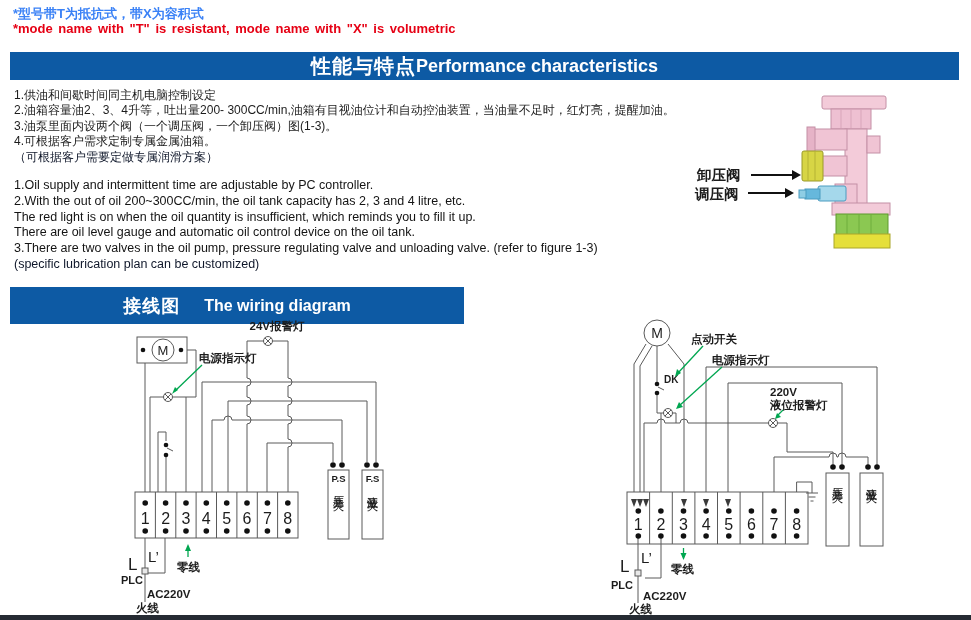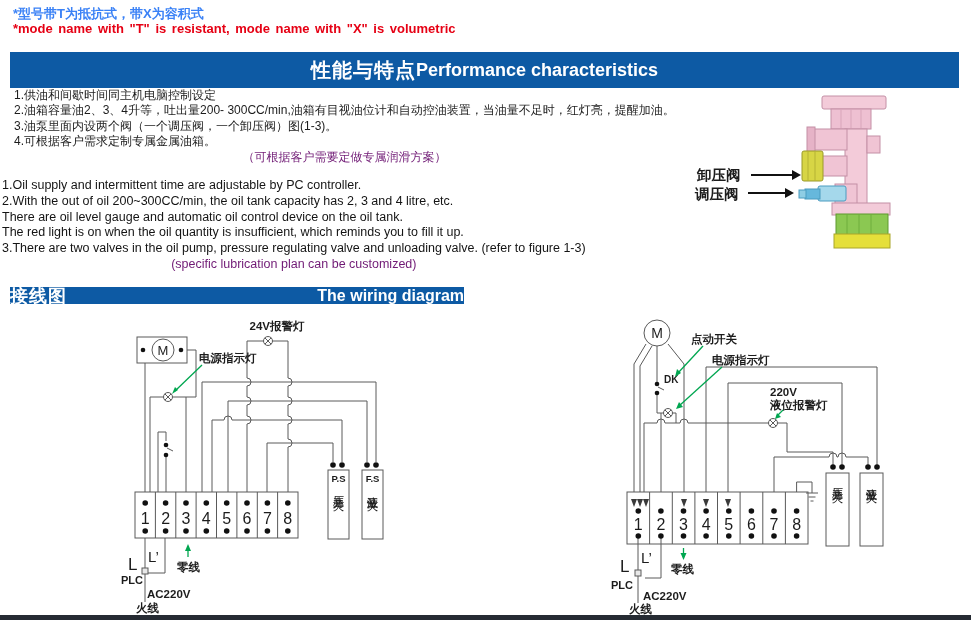--- a/index.html
+++ b/index.html
@@ -1,30 +1,30 @@
 <!DOCTYPE html>
 <html><head>
 <meta charset="utf-8">
 <style>
   html,body{margin:0;padding:0;background:#ffffff;}
   .page{position:relative;width:971px;height:620px;background:#fff;overflow:hidden;
         font-family:"Liberation Sans","DejaVu Sans",sans-serif;}
   .abs{position:absolute;}
-  .red{color:#701a75;text-align:center;}
+  .red{color:#0f172a;}
   .top-note1{left:13px;top:5px;font-size:13px;font-weight:bold;color:#3b82f6;}
   .top-note2{left:13px;top:21px;font-size:13px;font-weight:bold;color:#e60014;word-spacing:2px;}
   .banner{background:#0d5aa4;color:#fff;display:flex;align-items:center;justify-content:center;}
-  .banner1{left:10px;top:52px;width:949px;height:36px;}
-  .banner2{left:10px;top:287px;width:454px;height:17px;justify-content:space-between;}
+  .banner1{left:10px;top:52px;width:949px;height:28px;}
+  .banner2{left:10px;top:287px;width:454px;height:37px;}
   .banner .cn{font-size:20px;font-weight:bold;letter-spacing:1px;}
   .banner .en{font-size:18px;font-weight:bold;}
   .banner2 .cn{font-size:18px;}
   .banner2 .en{font-size:16px;margin-left:24px;}
   .cn-list{left:14px;top:88px;font-size:12px;line-height:15.4px;color:#1c1c1c;white-space:nowrap;}
-  .en-list{left:2px;top:178px;font-size:12.5px;line-height:15.8px;color:#141414;white-space:nowrap;}
+  .en-list{left:14px;top:178px;font-size:12.5px;line-height:15.8px;color:#141414;white-space:nowrap;}
   .wiring-note{left:475px;top:288px;font-size:11px;font-weight:bold;color:#e60014;line-height:12.5px;}
   .bottom-bar{left:0;top:615px;width:971px;height:5px;background:#262b33;}
   svg text{font-family:"Liberation Sans","DejaVu Sans",sans-serif;fill:#1c1c1c;}
   svg .wire{stroke:#5a5a5a;stroke-width:1;fill:none;}
   svg .grn{stroke:#00a650;stroke-width:1.3;fill:none;}
   svg .dot{fill:#111;}
   svg .lbl{font-size:11.5px;font-weight:bold;}
   svg .tnum{font-size:16px;}
   svg .vtxt{writing-mode:tb;glyph-orientation-vertical:0;font-size:11.5px;letter-spacing:1px;}
 </style>
@@ -45,22 +45,22 @@
     <div>1.供油和间歇时间同主机电脑控制设定</div>
     <div>2.油箱容量油2、3、4升等，吐出量200- 300CC/min,油箱有目视油位计和自动控油装置，当油量不足时，红灯亮，提醒加油。</div>
     <div>3.油泵里面内设两个阀（一个调压阀，一个卸压阀）图(1-3)。</div>
     <div>4.可根据客户需求定制专属金属油箱。</div>
     <div class="red">（可根据客户需要定做专属润滑方案）</div>
   </div>
 
   <div class="abs en-list">
     <div>1.Oil supply and intermittent time are adjustable by PC controller.</div>
     <div>2.With the out of oil 200~300CC/min, the oil tank capacity has 2, 3 and 4 litre, etc.</div>
+    <div>The red light is on when the oil quantity is insufficient, which reminds you to fill it up.</div>
     <div>There are oil level gauge and automatic oil control device on the oil tank.</div>
-    <div>The red light is on when the oil quantity is insufficient, which reminds you to fill it up.</div>
     <div>3.There are two valves in the oil pump, pressure regulating valve and unloading valve. (refer to figure 1-3)</div>
     <div class="red">(specific lubrication plan can be customized)</div>
   </div>
 
   <svg class="abs" style="left:690px;top:88px;width:225px;height:168px;" viewBox="690 88 225 168">
     <g>
 
       <rect x="822" y="96" width="64" height="13" rx="2" fill="#f3cbd9" stroke="#c490a6"></rect>
       <rect x="831" y="109" width="40" height="20" fill="#eec0d2" stroke="#c490a6"></rect>
       <path d="M841,109 V129 M851,109 V129 M861,109 V129" stroke="#d8a5ba" fill="none"></path>

